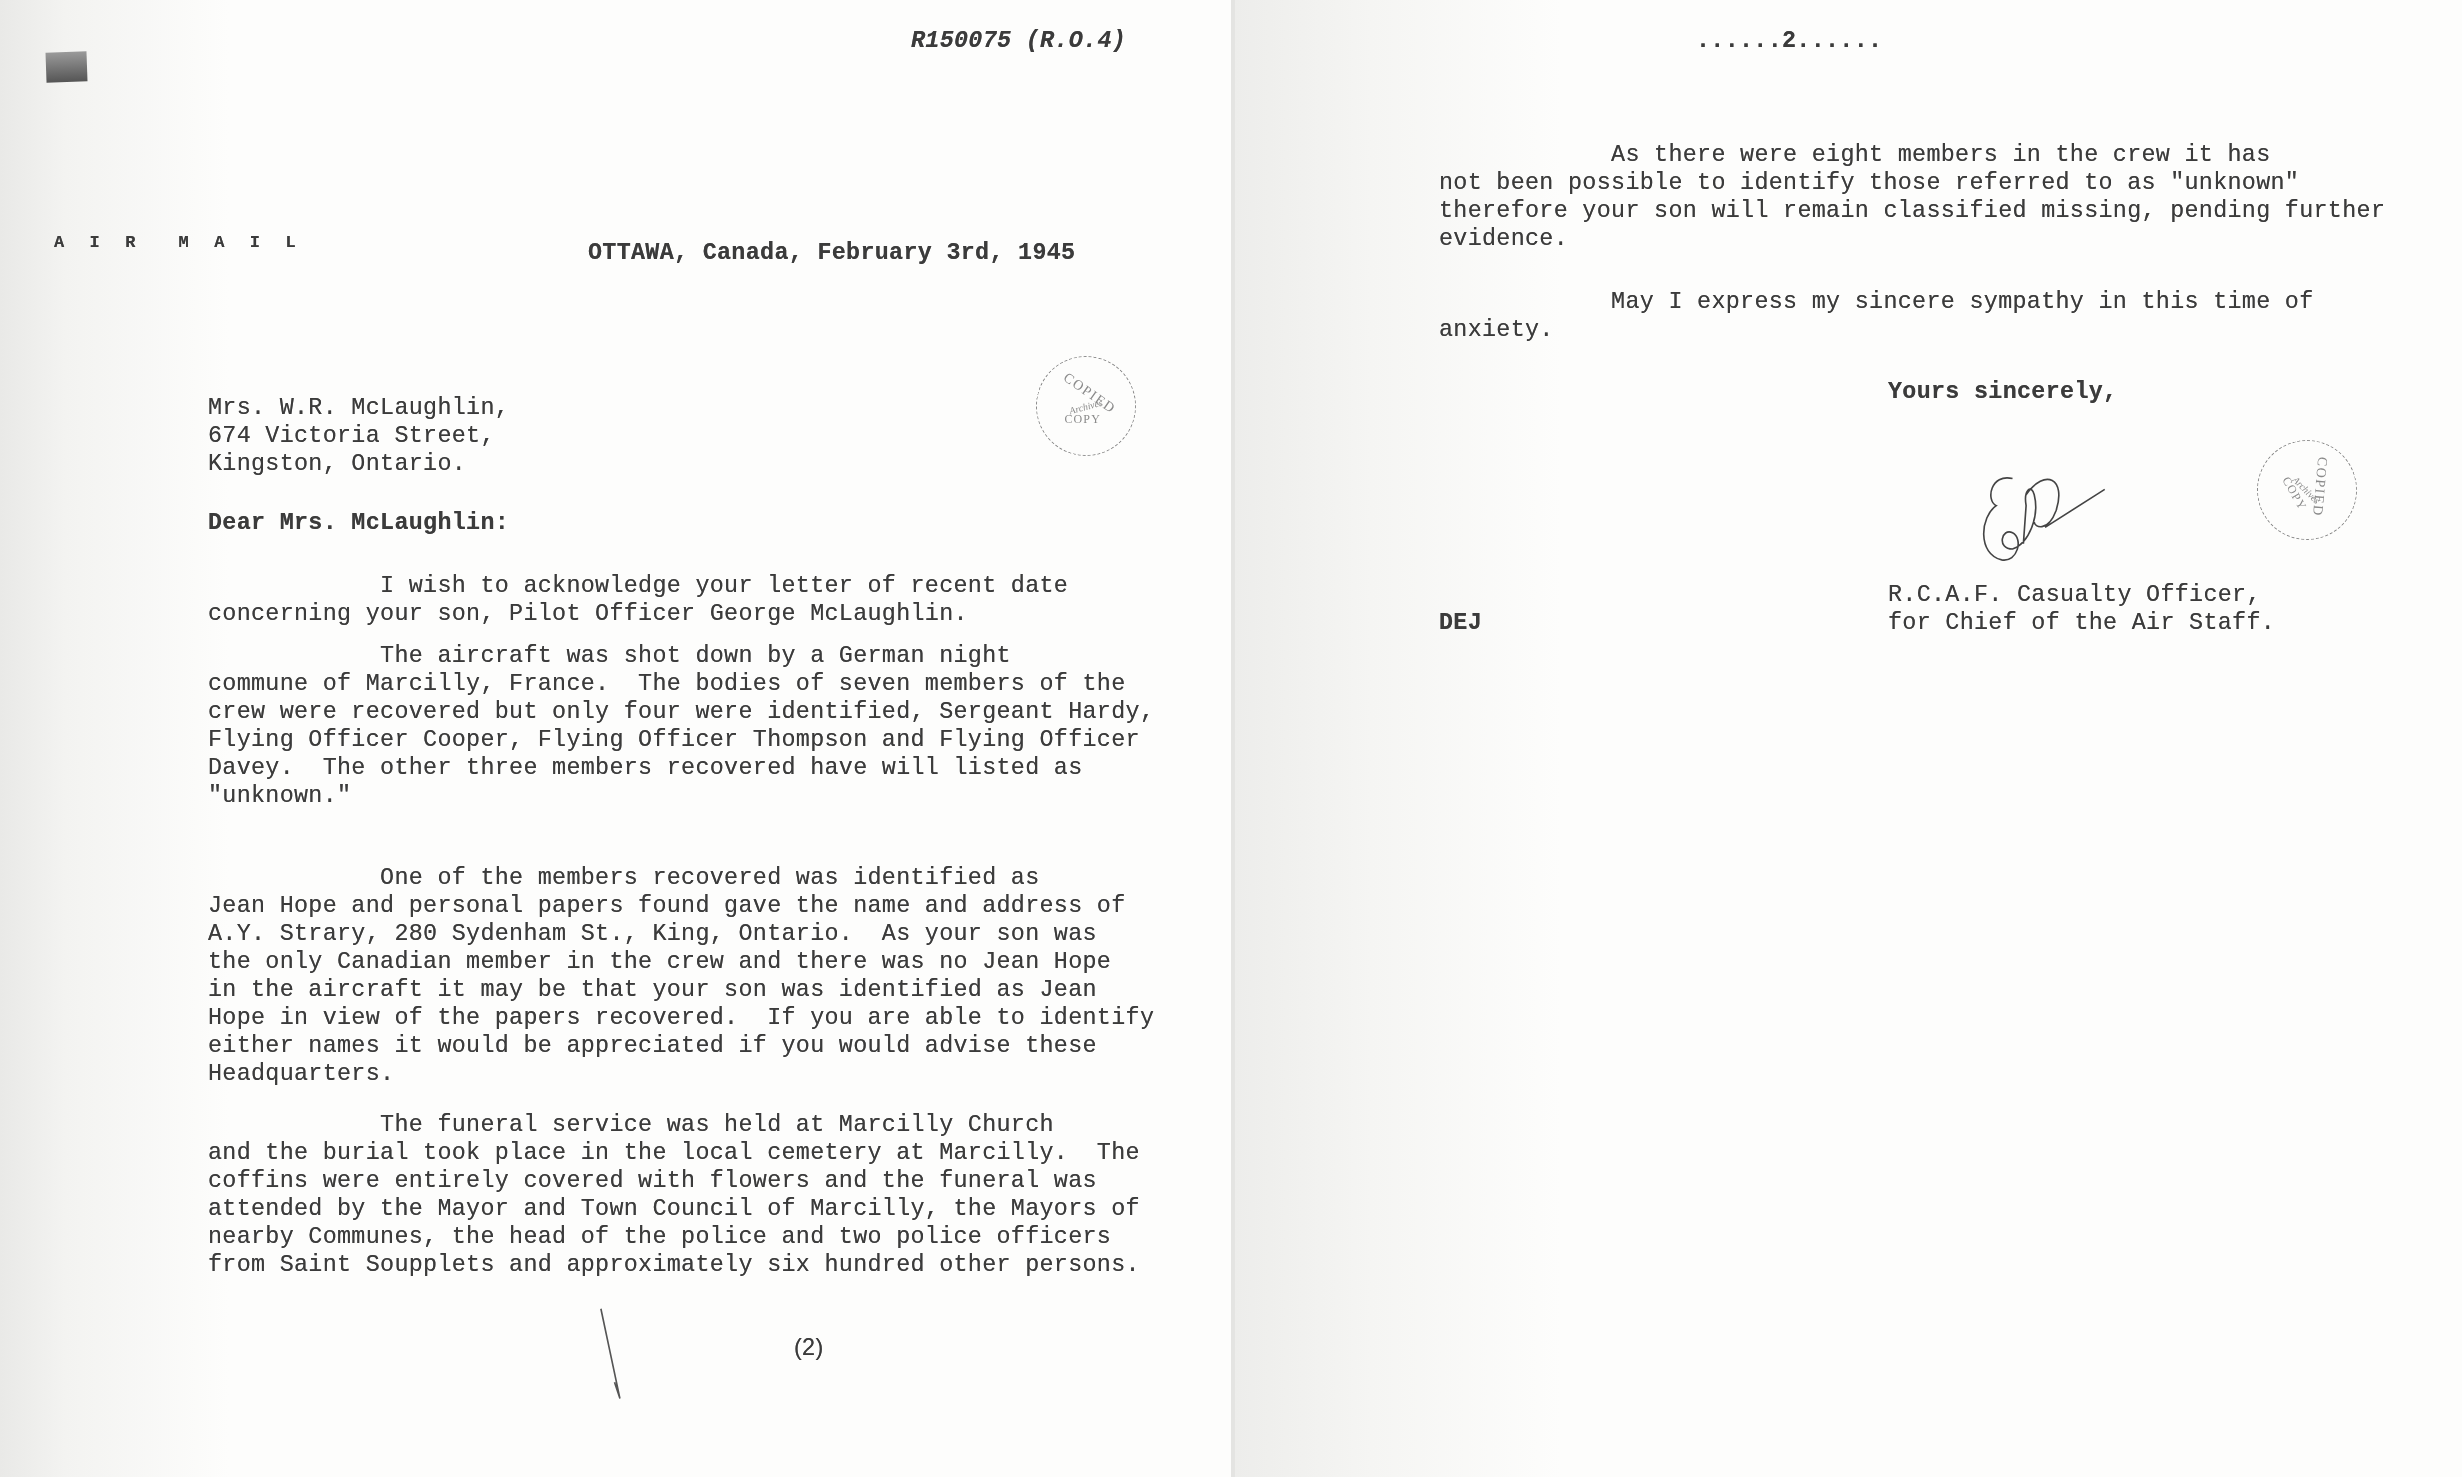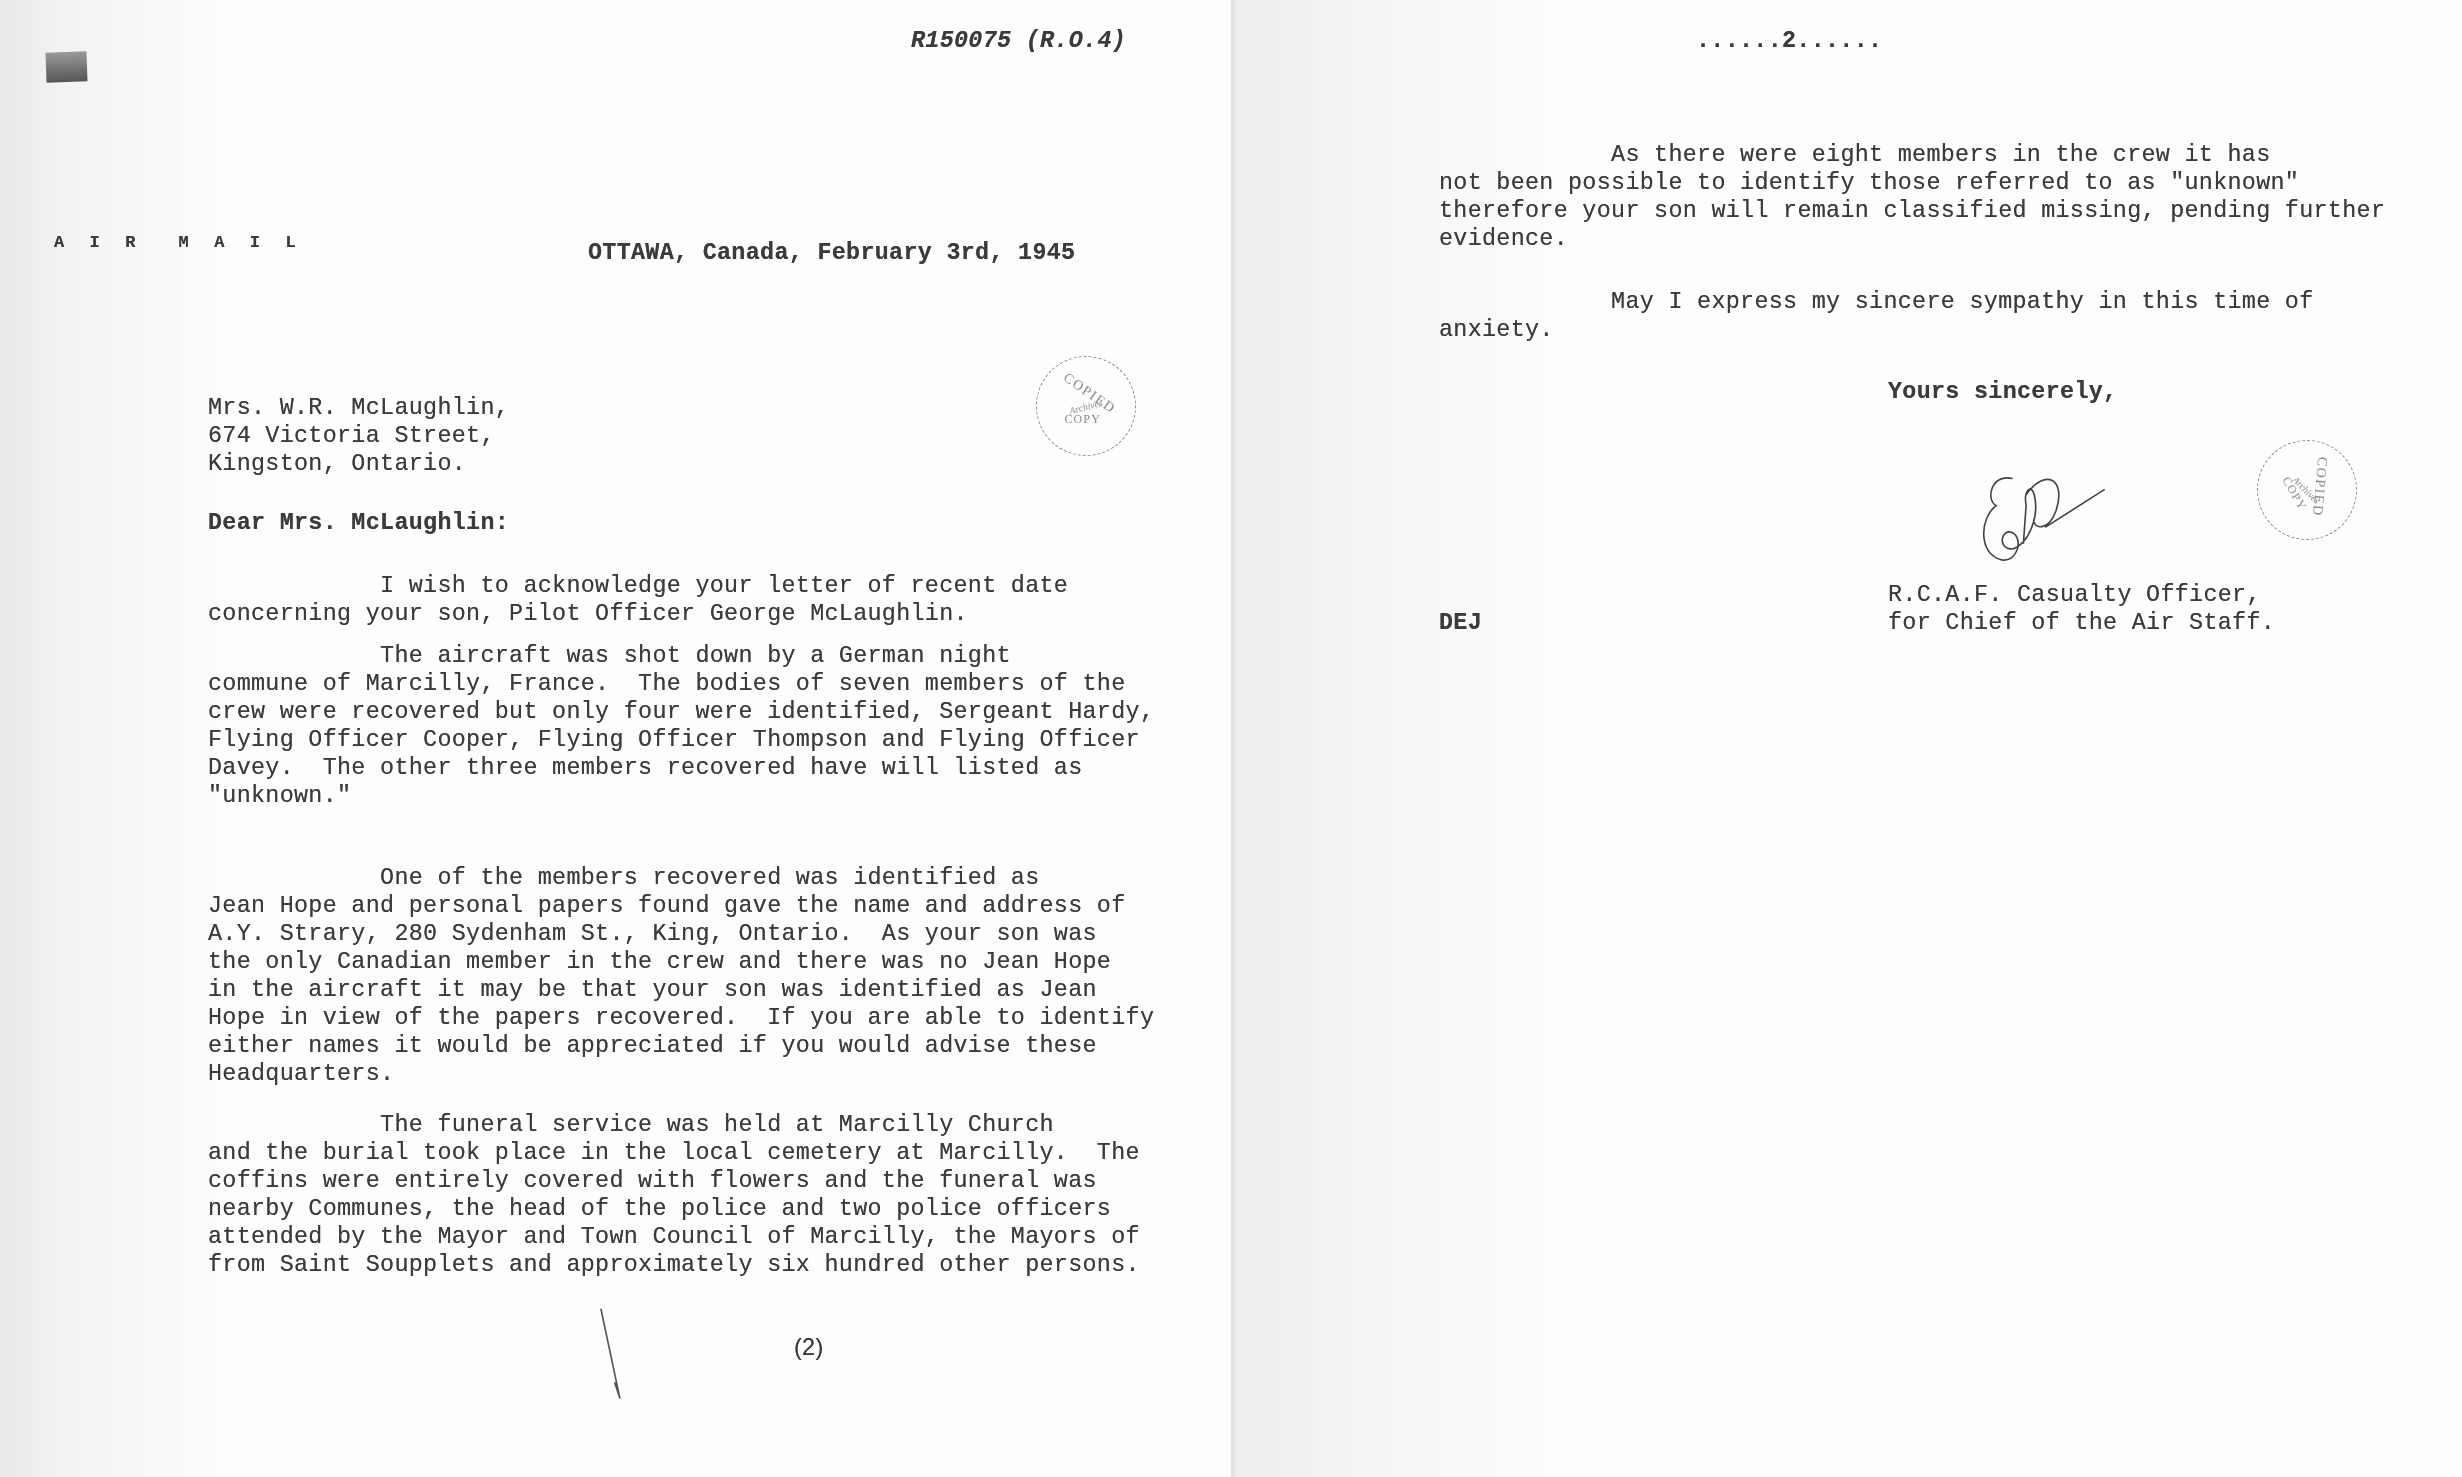--- a/index.html
+++ b/index.html
@@ -92,22 +92,22 @@
     <span class="line">in the aircraft it may be that your son was identified as Jean</span>
     <span class="line">Hope in view of the papers recovered.  If you are able to identify</span>
     <span class="line">either names it would be appreciated if you would advise these</span>
     <span class="line">Headquarters.</span>
   </div>
 
   <div class="para" style="left:208px; top:1111px;">
     <span class="line">            The funeral service was held at Marcilly Church</span>
     <span class="line">and the burial took place in the local cemetery at Marcilly.  The</span>
     <span class="line">coffins were entirely covered with flowers and the funeral was</span>
+    <span class="line">attended by the Mayor and Town Council of Marcilly, the Mayors of</span>
     <span class="line">nearby Communes, the head of the police and two police officers</span>
-    <span class="line">attended by the Mayor and Town Council of Marcilly, the Mayors of</span>
     <span class="line">from Saint Soupplets and approximately six hundred other persons.</span>
   </div>
 
   <svg style="position:absolute; left:598px; top:1306px;" width="33" height="98" viewBox="0 0 60 180">
     <path d="M5 5 L40 170 M30 140 L40 170" stroke="#555" stroke-width="3" fill="none"></path>
   </svg>
 
   <div class="t" style="left:794px; top:1333px; font-family:'Liberation Sans', sans-serif; font-weight:normal;">(2)</div>
 </div>
 

